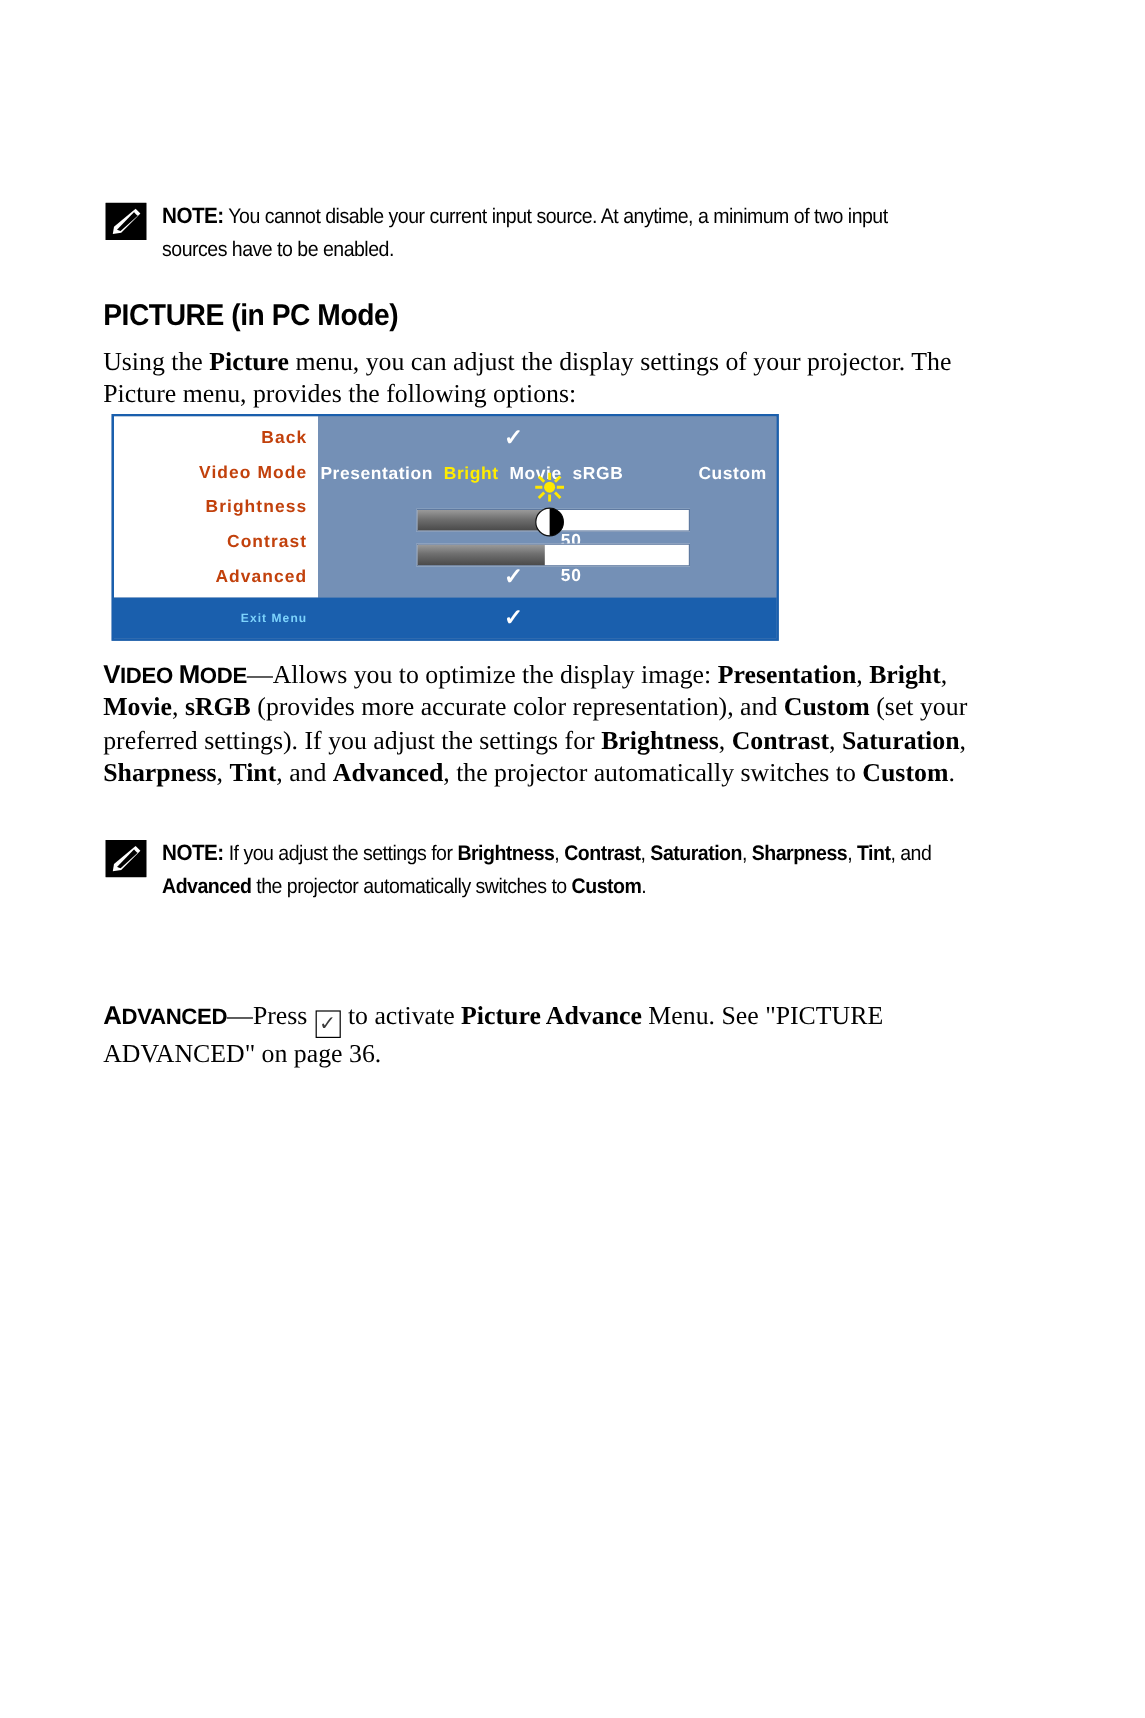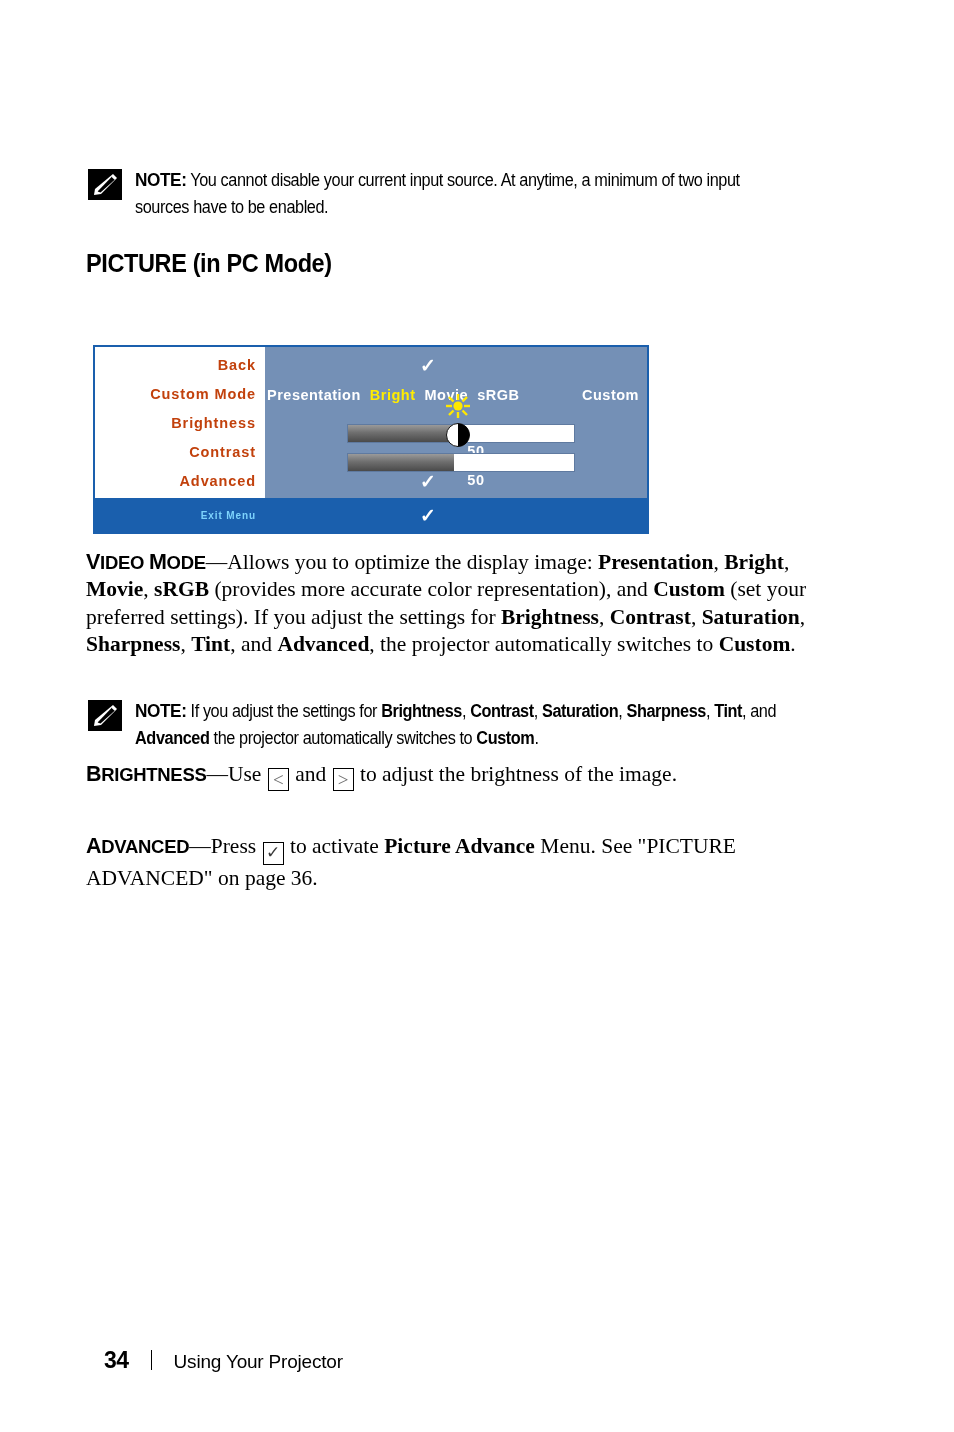--- a/index.html
+++ b/index.html
@@ -292,27 +292,28 @@
       </svg>
     </div>
     <div class="note-body">
       <span class="note-label">NOTE:</span>
       <span>You cannot disable your current input source. At anytime, a minimum of two input sources have to be enabled.</span>
     </div>
   </div>
 
   <div class="h2" style="left:86px; top:249px;">PICTURE (in PC Mode)</div>
 
+  <div class="para" style="left:86px; top:288px; width:742px;">Using the <b>Picture</b> menu, you can adjust the display settings of your projector. The Picture menu, provides the following options:</div>
 
   <div class="osd">
     <div class="osd-main">
 
       <div class="osd-labels">
         <div class="osd-lbl">Back</div>
-        <div class="osd-lbl">Custom Mode</div>
+        <div class="osd-lbl">Video Mode</div>
         <div class="osd-lbl">Brightness</div>
         <div class="osd-lbl">Contrast</div>
         <div class="osd-lbl">Advanced</div>
       </div>
 
       <div class="osd-rows">
 
         <div class="osd-row">
           <div class="osd-check">✓</div>
         </div>
@@ -390,24 +391,18 @@
         <path d="M25.2 6.4 L28.1 9.3 L26.6 10.8 L23.7 7.9 Z" fill="#fff"></path>
         <path d="M8.2 21.3 L10.9 24 L6.6 25.2 Z" fill="#fff"></path>
       </svg>
     </div>
     <div class="note-body">
       <span class="note-label">NOTE:</span>
       <span>If you adjust the settings for <b>Brightness</b>, <b>Contrast</b>, <b>Saturation</b>, <b>Sharpness</b>, <b>Tint</b>, and <b>Advanced</b> the projector automatically switches to <b>Custom</b>.</span>
     </div>
   </div>
 
-  <div class="para" style="left:86px; top:761px; width:750px;"><span class="term"><span class="cap">B</span>RIGHTNESS</span>—Use <span class="keybox">&lt;</span> and <span class="keybox">&gt;</span> to adjust the brightness of the image.</div>
 
 
   <div class="para" style="left:86px; top:833px; width:750px;"><span class="term"><span class="cap">A</span>DVANCED</span>—Press <span class="keybox chk">✓</span> to activate <b>Picture Advance</b> Menu. See "PICTURE ADVANCED" on page 36.</div>
 
-  <div class="footer">
-    <span class="footer-num">34</span>
-    <span class="footer-rule"></span>
-    <span class="footer-txt">Using Your Projector</span>
-  </div>
 
 </div>
 
 </body></html>

